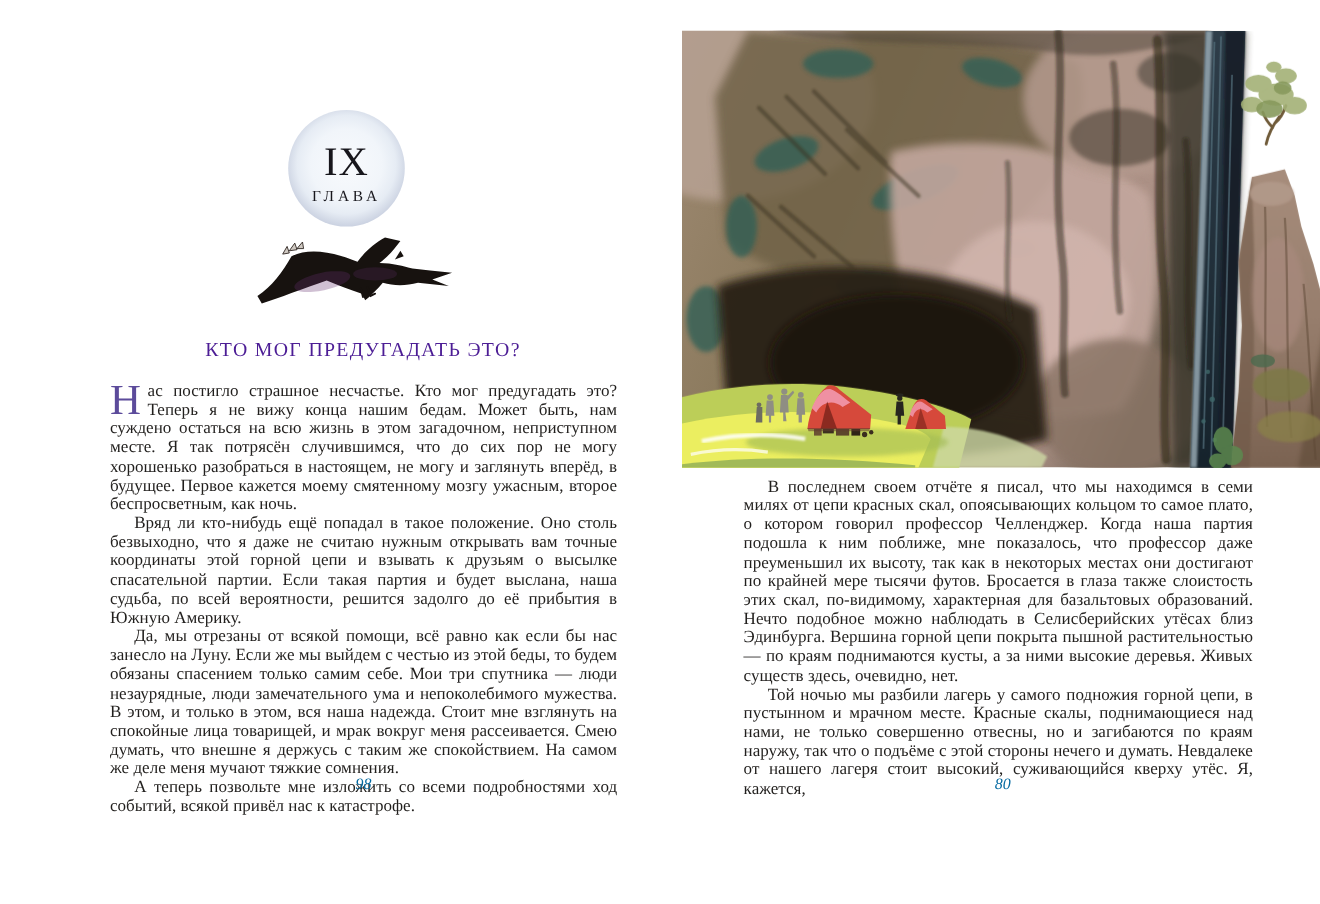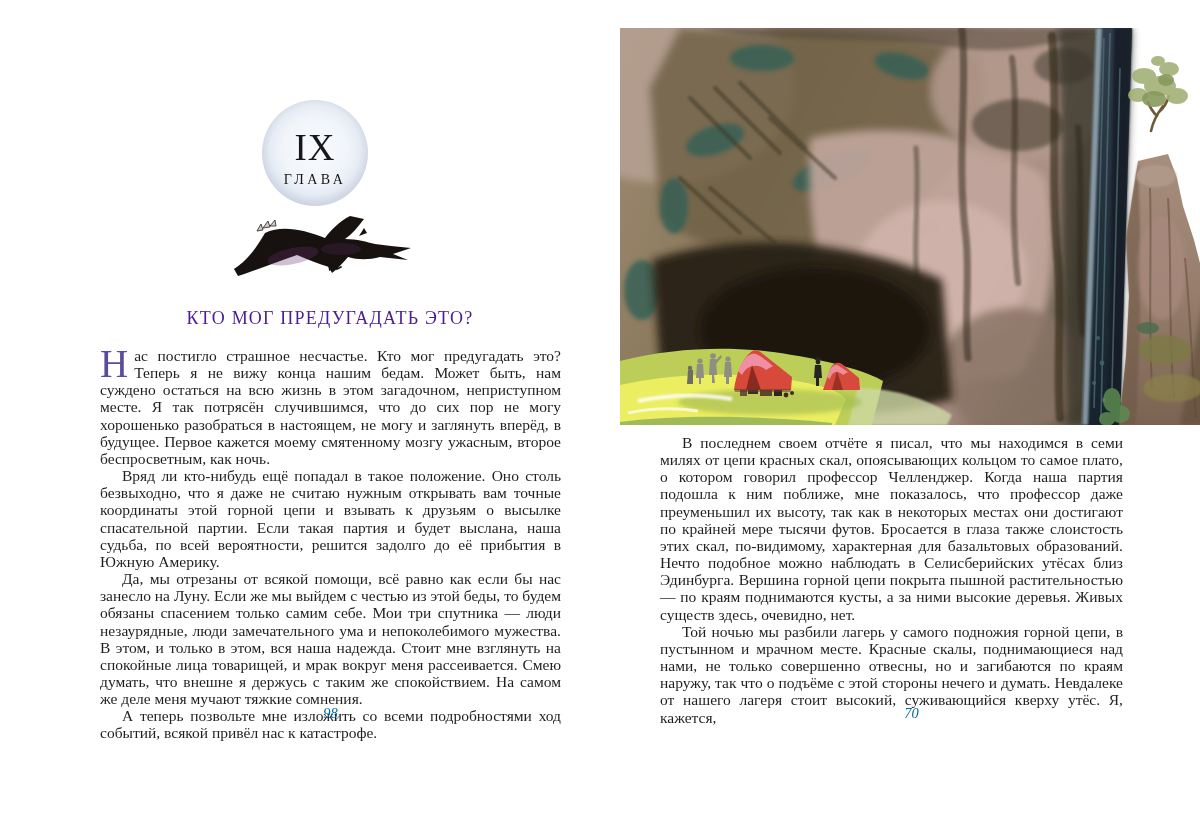--- a/index.html
+++ b/index.html
@@ -24,21 +24,21 @@
   }
   .pterosaur{position:absolute;left:213px;top:211px;}
   .chapter-title{
     position:absolute;left:80px;top:308px;width:460px;text-align:center;
     font-size:18px;letter-spacing:1.2px;color:#4c1d95;white-space:nowrap;
   }
   .text-col{position:absolute;font-size:15.5px;line-height:17.15px;text-align:justify;}
   .text-col p{margin:0;}
   .text-col p.indent{text-indent:22px;}
   .text-left{left:80px;top:347px;width:461px;}
-  .text-right{left:640px;top:434px;width:463px;}
+  .text-right{left:656px;top:434px;width:463px;}
   .dropcap{
     float:left;font-size:39px;line-height:32px;height:33px;
     padding:1px 6px 0 0;color:#5c4b9b;
   }
   .pageno{position:absolute;top:705px;font-size:14.5px;text-align:center;color:#0369a1;font-style:italic;}
   .pageno.left{left:80px;width:461px;}
   .pageno.right{left:660px;width:463px;}
   
   .illustration{position:absolute;left:600px;top:28px;width:600px;height:397px;}
 </style>
@@ -266,16 +266,16 @@
           </g>
         </g>
       </svg>
     </div>
 
     <div class="text-col text-right">
       <p class="indent">В последнем своем отчёте я писал, что мы находимся в семи милях от цепи красных скал, опоясывающих кольцом то самое плато, о котором говорил профессор Челленджер. Когда наша партия подошла к ним поближе, мне показалось, что профессор даже преуменьшил их высоту, так как в некоторых местах они достигают по крайней мере тысячи футов. Бросается в глаза также слоистость этих скал, по-видимому, характерная для базальтовых образований. Нечто подобное можно наблюдать в Селисберийских утёсах близ Эдинбурга. Вершина горной цепи покрыта пышной растительностью — по краям поднимаются кусты, а за ними высокие деревья. Живых существ здесь, очевидно, нет.</p>
       <p class="indent">Той ночью мы разбили лагерь у самого подножия горной цепи, в пустынном и мрачном месте. Красные скалы, поднимающиеся над нами, не только совершенно отвесны, но и загибаются по краям наружу, так что о подъёме с этой стороны нечего и думать. Невдалеке от нашего лагеря стоит высокий, суживающийся кверху утёс. Я, кажется,</p>
     </div>
 
-    <div class="pageno right">70</div>
+    <div class="pageno right">80</div>
   </div>
 
 </div>
 
 </body></html>

